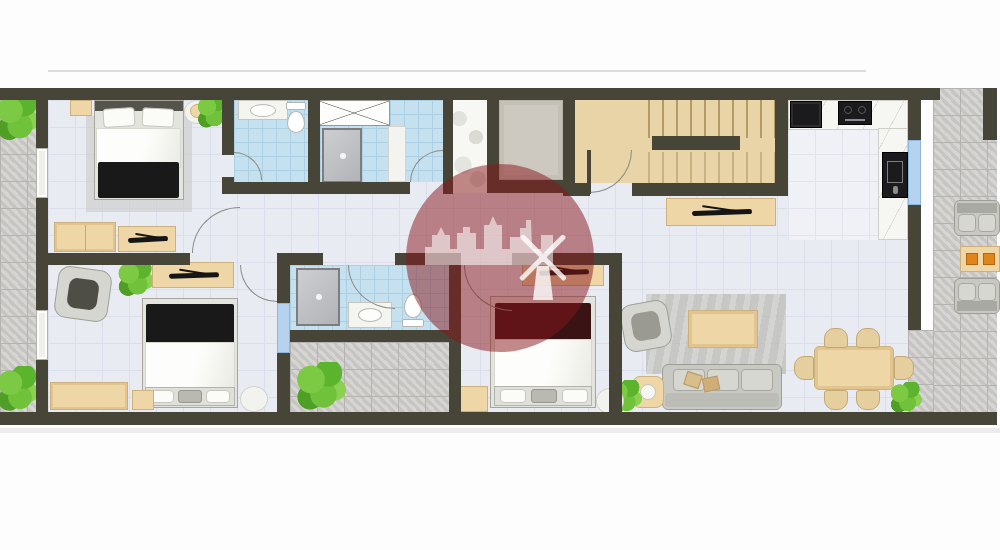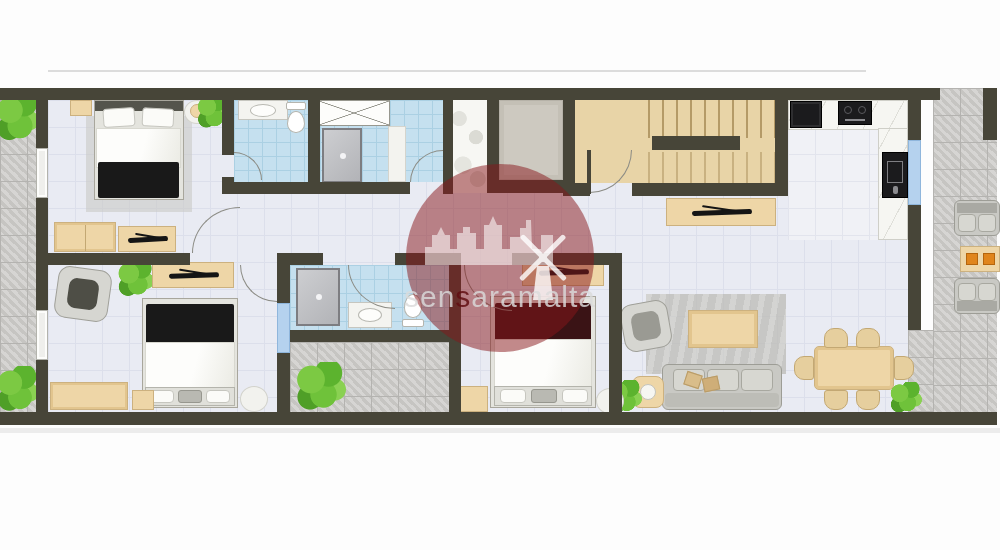--- a/index.html
+++ b/index.html
@@ -265,17 +265,14 @@
     <path fill="#ffffff" opacity="0.55" d="M0 60 V42 h7 V30 h5 l4 -8 4 8 h5 v14 h7 V28 h6 v-6 h7 v6 h6 v16 h8 V20 h5 l4 -9 4 9 h5 v24 h8 V32 h10 v-9 h6 v-8 h5 l1 29 h9 V30 h12 v30 Z"></path>
   </svg>
   <svg class="abs" style="left:500px;top:228px" width="90" height="80" viewBox="0 0 90 80">
     <g fill="#ffffff" opacity="0.8">
       <rect x="12" y="27" width="62" height="5" rx="2" transform="rotate(45 43 30)"></rect>
       <rect x="12" y="27" width="62" height="5" rx="2" transform="rotate(-45 43 30)"></rect>
       <circle cx="43" cy="30" r="4"></circle>
       <polygon points="37,38 49,38 53,72 33,72"></polygon>
     </g>
   </svg>
-  <div class="abs" id="wm-text" style="left:380px;top:280px;width:240px;height:34px">
-    <span>sen</span><span class="accent">s</span><span>aramalta</span>
-  </div>
 
 </div>
 
 </body></html>

